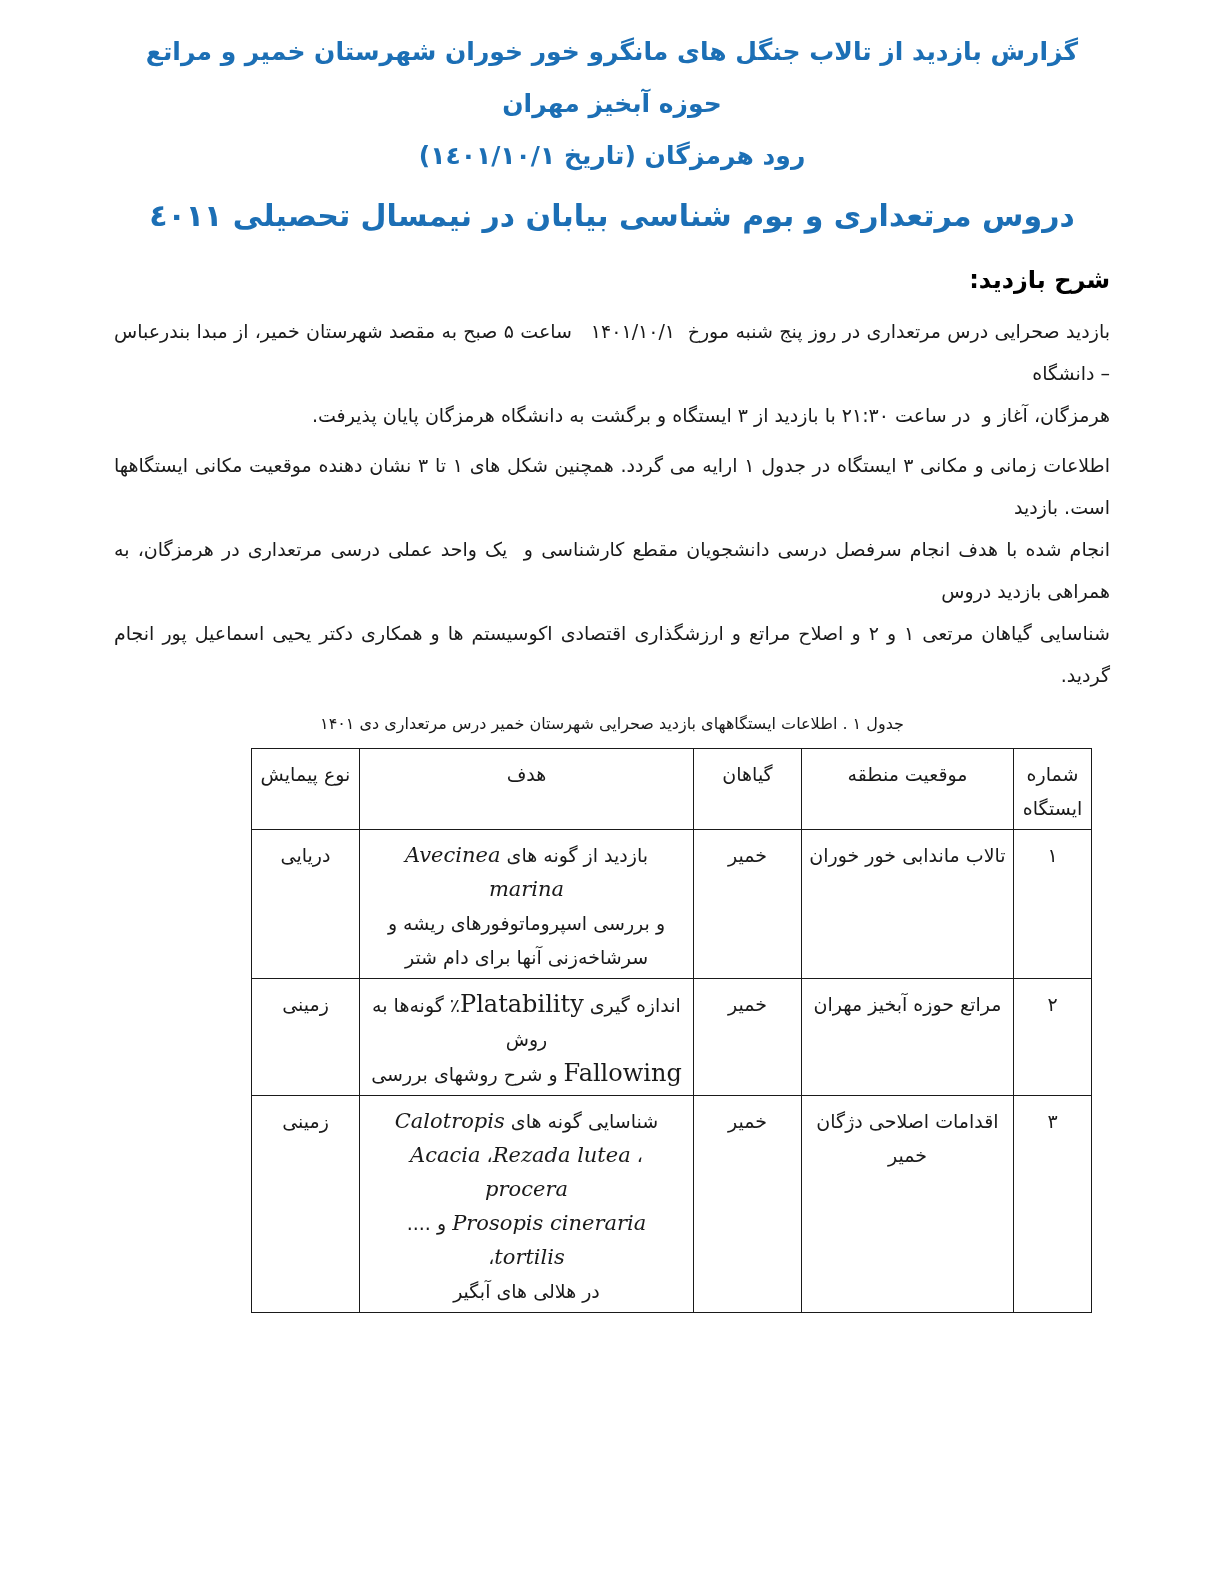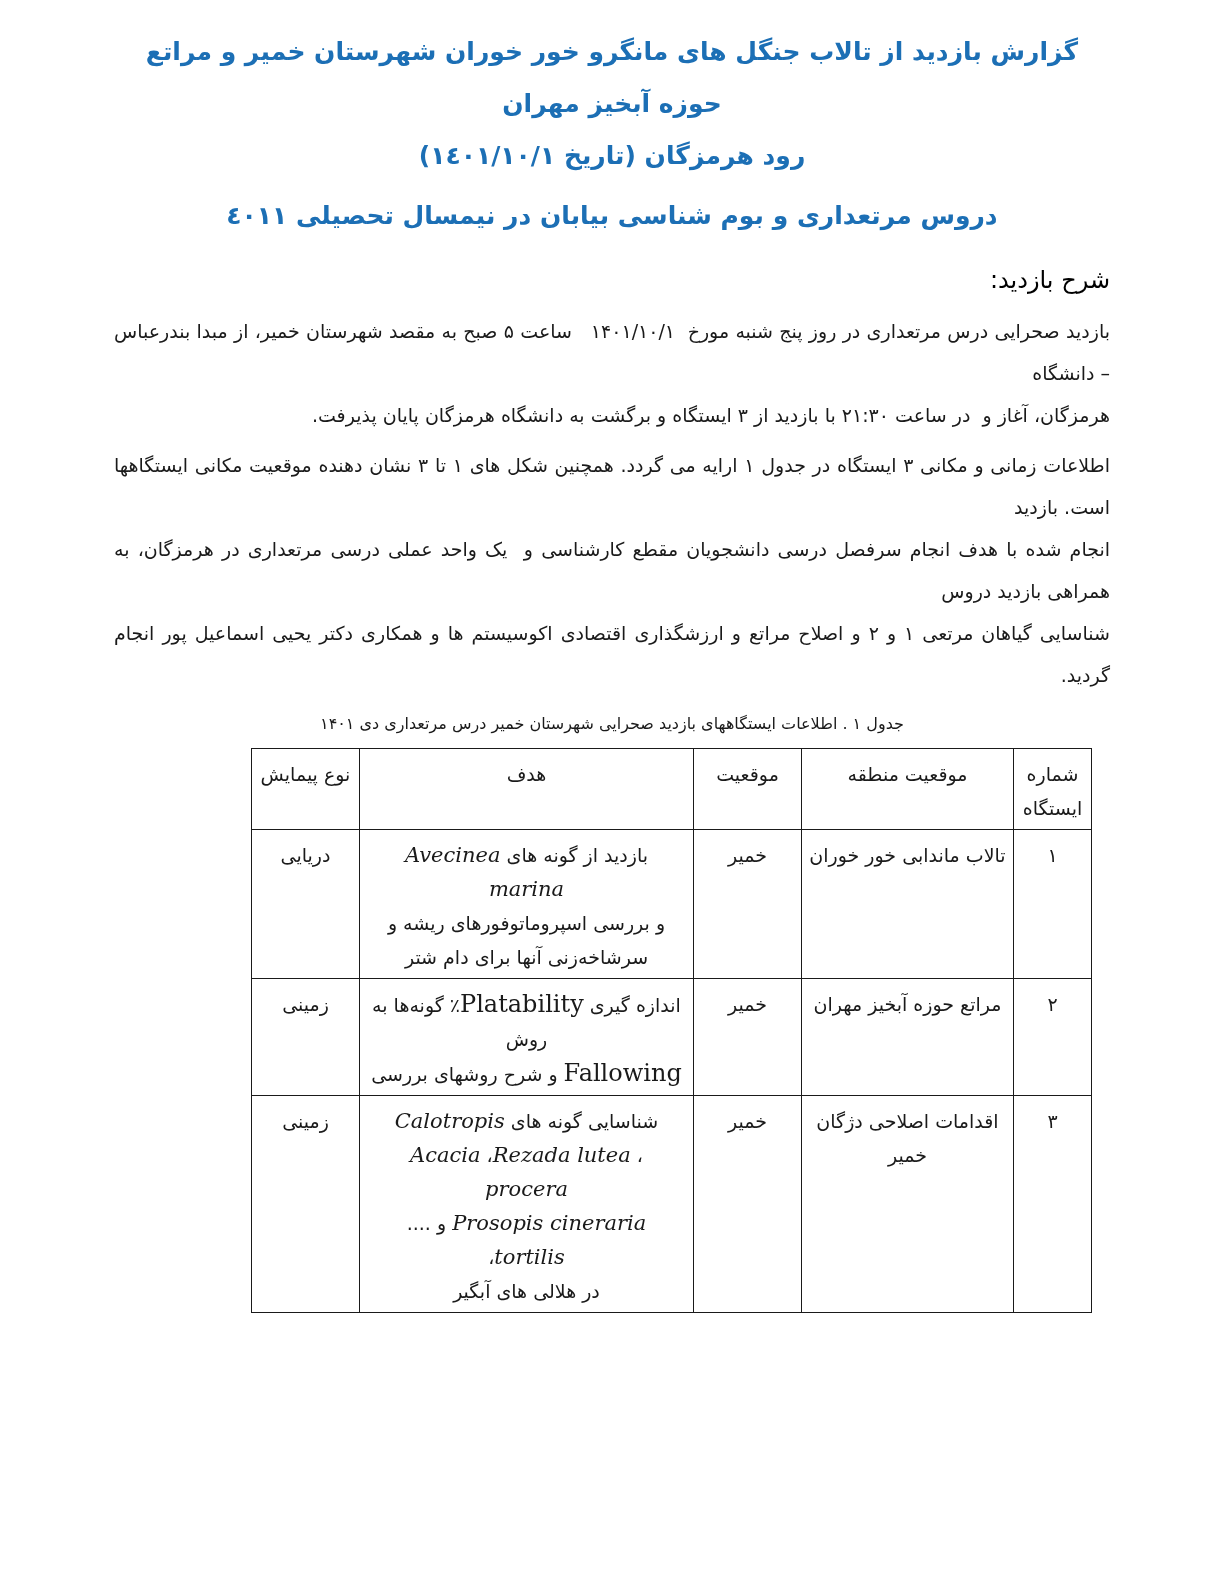--- a/index.html
+++ b/index.html
@@ -9,24 +9,24 @@
     margin:0 auto;background:#ffffff;
     font-family:"DejaVu Sans",sans-serif;
     color:#1a1a1a;
     direction:rtl;
     overflow:hidden;
     box-sizing:border-box;
     padding:26px 114px 0 114px;
   }
   .title-block{text-align:center;color:#1C6FB5;font-weight:bold;}
   .title-main{font-size:25px;line-height:52px;margin:0;}
-  .title-sub{font-size:25px;line-height:52px;margin:8px 0 0 0;}
+  .title-sub{font-size:30px;line-height:52px;margin:8px 0 0 0;}
   .title-prof{font-size:24px;line-height:52px;margin:10px 0 0 0;}
   .section-heading{
-    font-size:24px;font-weight:normal;color:#000;
+    font-size:24px;font-weight:bold;color:#000;
     text-align:right;line-height:40px;margin:18px 0 0 0;
   }
   .para{
     font-size:19px;line-height:42px;
     text-align:justify;white-space:pre-line;
     margin:10px 0 0 0;
   }
   .para2{margin-top:8px;}
   .table-caption{
     font-size:16px;line-height:40px;text-align:center;margin:8px 0 0 0;
@@ -92,21 +92,21 @@
         <col class="c-location">
         <col class="c-county">
         <col class="c-goal">
         <col class="c-survey">
     </colgroup>
     <tbody>
       <tr class="hdr">
         <th>شماره
 ایستگاه</th>
         <th>موقعیت منطقه</th>
-        <th>موقعیت</th>
+        <th>گیاهان</th>
         <th>هدف</th>
         <th>نوع پیمایش</th>
       </tr>
       <tr class="r1">
         <td>۱</td>
         <td>تالاب ماندابی خور خوران</td>
         <td>خمیر</td>
         <td class="cell-goal"><div class="rich-line" dir="rtl"><span>بازدید از گونه های </span><span class="lat-i">Avecinea marina</span></div><div class="rich-line" dir="rtl"><span>و بررسی اسپروماتوفورهای ریشه و</span></div><div class="rich-line" dir="rtl"><span>سرشاخه‌زنی آنها برای دام شتر</span></div></td>
         <td>دریایی</td>
       </tr>

